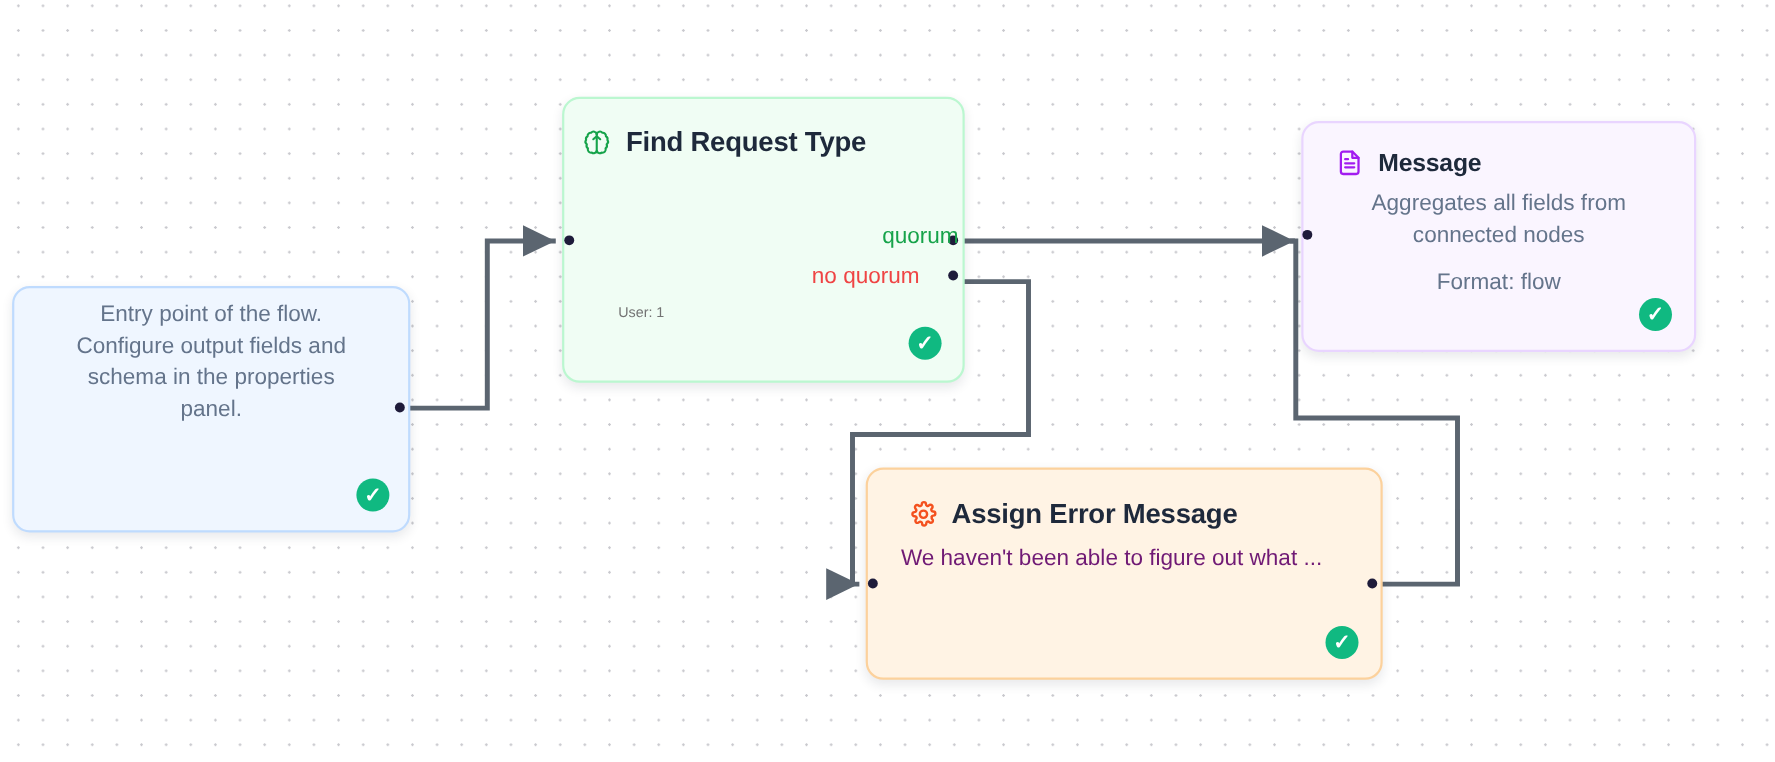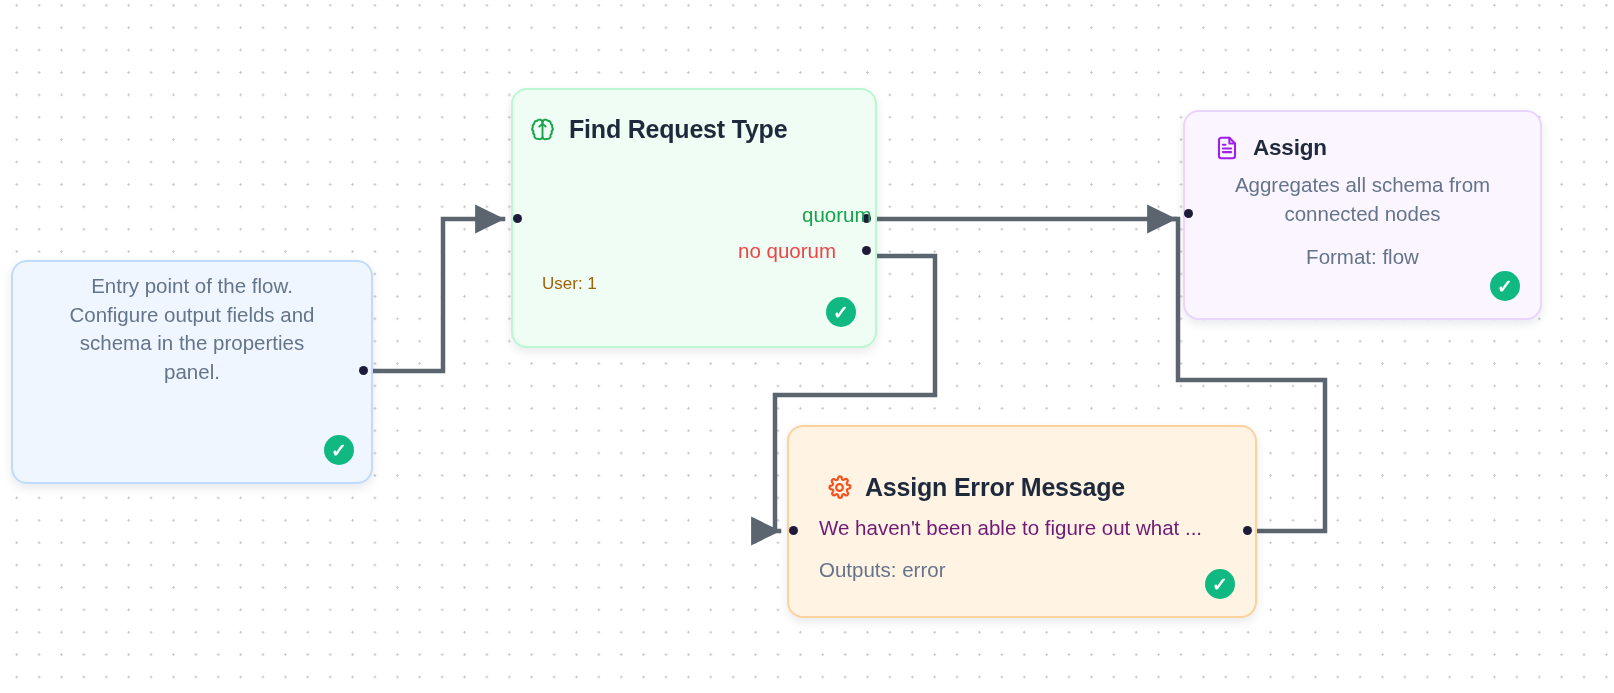--- a/index.html
+++ b/index.html
@@ -61,23 +61,24 @@
     color: #1e293b;
     letter-spacing: -0.2px;
     white-space: nowrap;
   }
   .node-desc {
     color: #64748b;
     font-size: 20.5px;
     line-height: 28.5px;
   }
   .node-meta {
-    color: #a16207;
-    font-size: 17px;
+    color: #737373;
+    font-size: 13px;
     line-height: 30px;
+    margin-left: 20px;
   }
 
   
   .status-badge {
     position: absolute;
     width: 30px; height: 30px;
     border-radius: 50%;
     background: #10b981;
     color: #ffffff;
     display: flex;
@@ -149,21 +150,21 @@
     padding-top: 17px;
   }
 
   
   #node-assign-error {
     left: 787px; top: 425px;
     width: 470px; height: 193px;
     background: #fff3e4;
     border-color: #fcd19c;
   }
-  #node-assign-error .node-head { padding: 26px 0 0 38px; margin-top: 20px; }
+  #node-assign-error .node-head { padding: 26px 0 0 38px; }
   #node-assign-error .node-body {
     padding: 14px 0 0 30px;
   }
   #node-assign-error .node-desc-line {
     color: #701a75;
     font-size: 20.5px;
     white-space: nowrap;
   }
   #node-assign-error .node-outputs {
     color: #64748b;
@@ -227,42 +228,41 @@
     <div class="node-head">
       <span class="node-icon">
         <svg width="26" height="26" viewBox="0 0 24 24" fill="none" stroke="#a21cf0" stroke-width="1.9" stroke-linecap="round" stroke-linejoin="round">
           <path d="M14.2 2.6H6.6a2 2 0 0 0-2 2v14.8a2 2 0 0 0 2 2h10.8a2 2 0 0 0 2-2V7.8z"></path>
           <path d="M14.2 2.6v5.2h5.2"></path>
           <path d="M8.2 12.4h7.6"></path>
           <path d="M8.2 15.8h7.6"></path>
           <path d="M8.2 9h2.4"></path>
         </svg>
       </span>
-      <span class="node-title">Assign</span>
-    </div>
-    <div class="node-desc">Aggregates all schema from connected nodes</div>
+      <span class="node-title">Message</span>
+    </div>
+    <div class="node-desc">Aggregates all fields from connected nodes</div>
     <div class="node-format">Format: flow</div>
     <div class="status-badge" style="right:20px; bottom:17px;">✓</div>
   </div>
 
   <div class="port" style="left:1184px; top:209px;"></div>
 
   <div class="node" id="node-assign-error">
     <div class="node-head">
       <span class="node-icon">
         <svg width="25" height="25" viewBox="0 0 24 24" fill="none" stroke="#f4511e" stroke-width="2.1" stroke-linecap="round" stroke-linejoin="round">
           <circle cx="12" cy="12" r="3.2"></circle>
           <path d="M19.3 14.6a1.5 1.5 0 0 0 .3 1.65l.06.06a1.82 1.82 0 1 1-2.57 2.57l-.06-.06a1.5 1.5 0 0 0-1.65-.3 1.5 1.5 0 0 0-.9 1.37v.17a1.82 1.82 0 1 1-3.64 0v-.09a1.5 1.5 0 0 0-1-1.37 1.5 1.5 0 0 0-1.65.3l-.06.06a1.82 1.82 0 1 1-2.57-2.57l.06-.06a1.5 1.5 0 0 0 .3-1.65 1.5 1.5 0 0 0-1.37-.9H4.2a1.82 1.82 0 1 1 0-3.64h.09a1.5 1.5 0 0 0 1.37-1 1.5 1.5 0 0 0-.3-1.65l-.06-.06A1.82 1.82 0 1 1 7.87 4.4l.06.06a1.5 1.5 0 0 0 1.65.3h.07a1.5 1.5 0 0 0 .9-1.37V3.2a1.82 1.82 0 1 1 3.64 0v.09a1.5 1.5 0 0 0 .9 1.37 1.5 1.5 0 0 0 1.65-.3l.06-.06a1.82 1.82 0 1 1 2.57 2.57l-.06.06a1.5 1.5 0 0 0-.3 1.65v.07a1.5 1.5 0 0 0 1.37.9h.17a1.82 1.82 0 1 1 0 3.64h-.09a1.5 1.5 0 0 0-1.37.9z"></path>
         </svg>
       </span>
       <span class="node-title">Assign Error Message</span>
     </div>
     <div class="node-body">
       <div class="node-desc-line">We haven't been able to figure out what ...</div>
-      <div class="node-outputs">Outputs: error</div>
     </div>
     <div class="status-badge" style="right:20px; bottom:17px;">✓</div>
   </div>
 
   <div class="port" style="left:789px; top:526px;"></div>
   <div class="port" style="left:1243px; top:526px;"></div>
 
 </div>
 
 </body></html>

